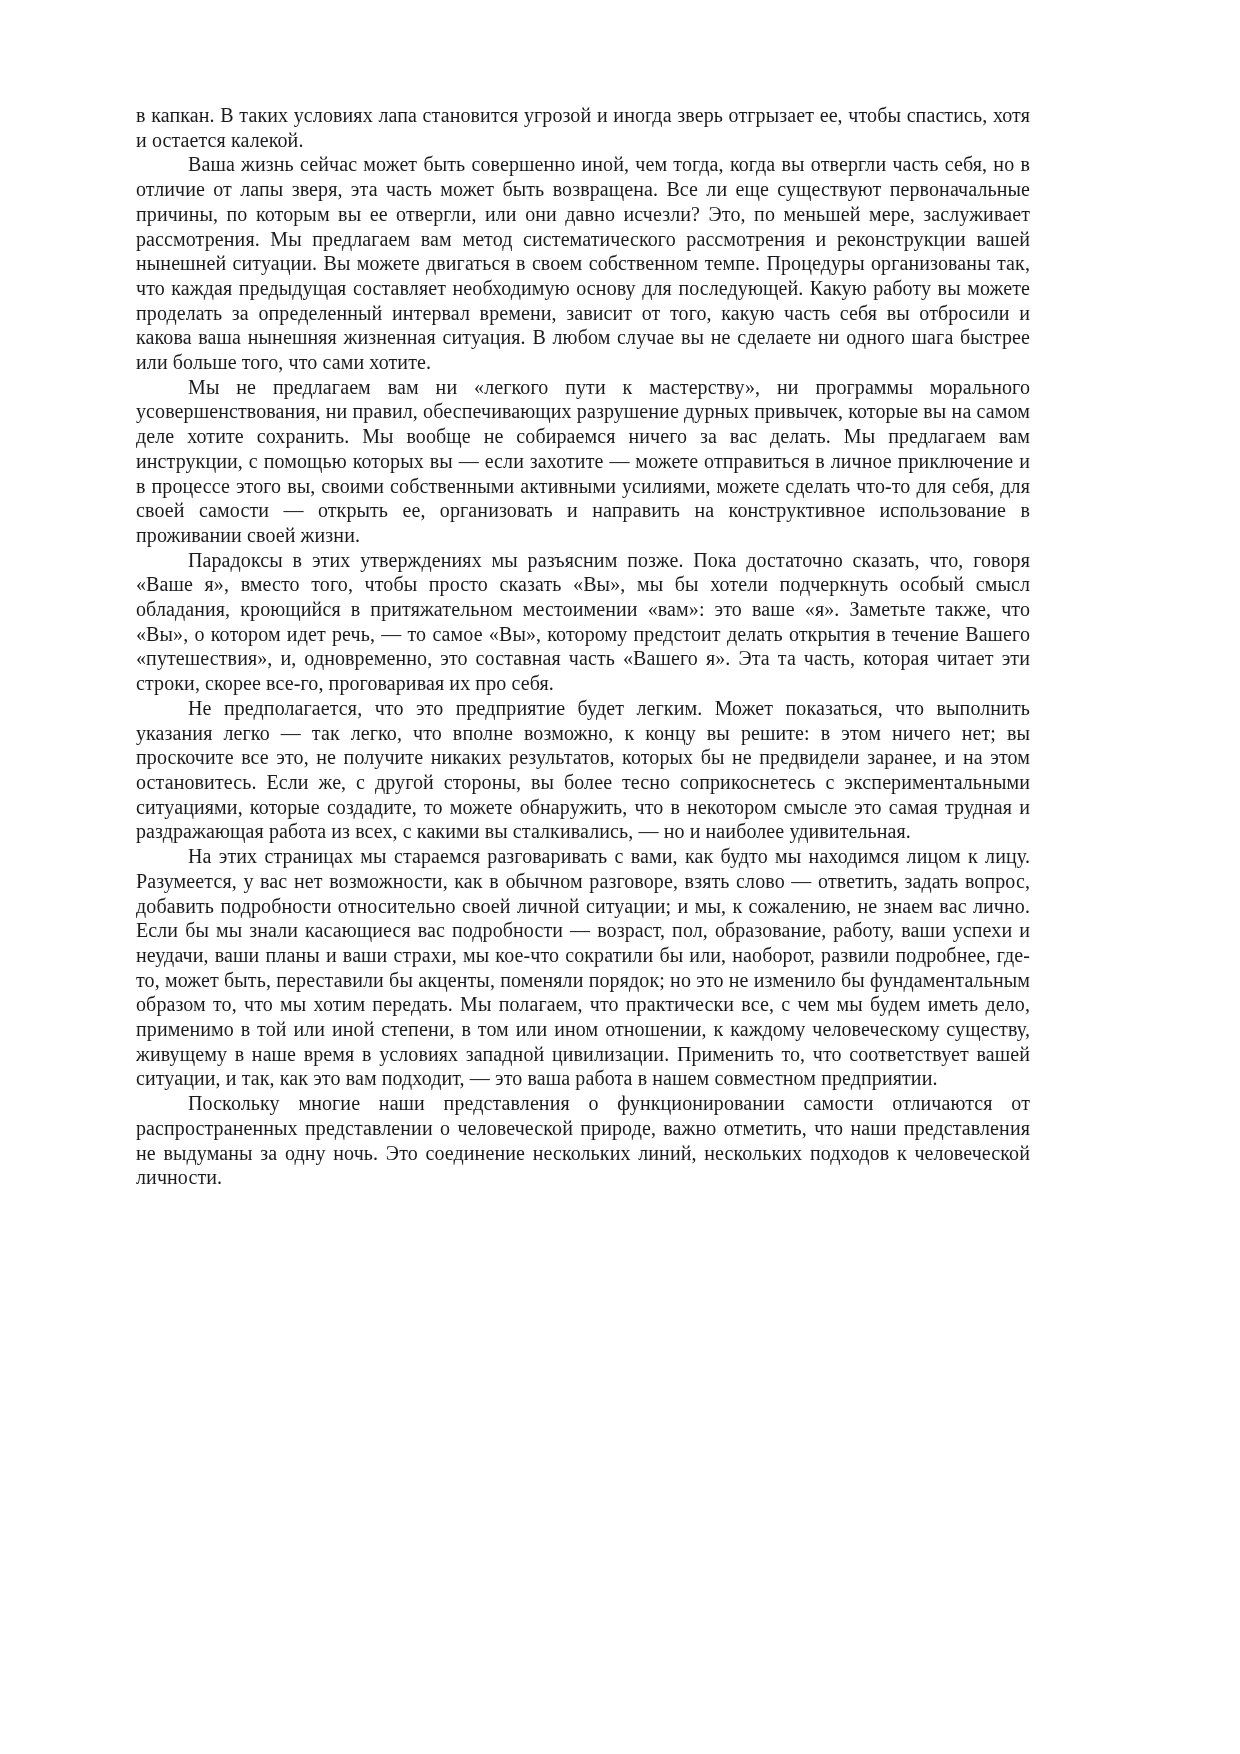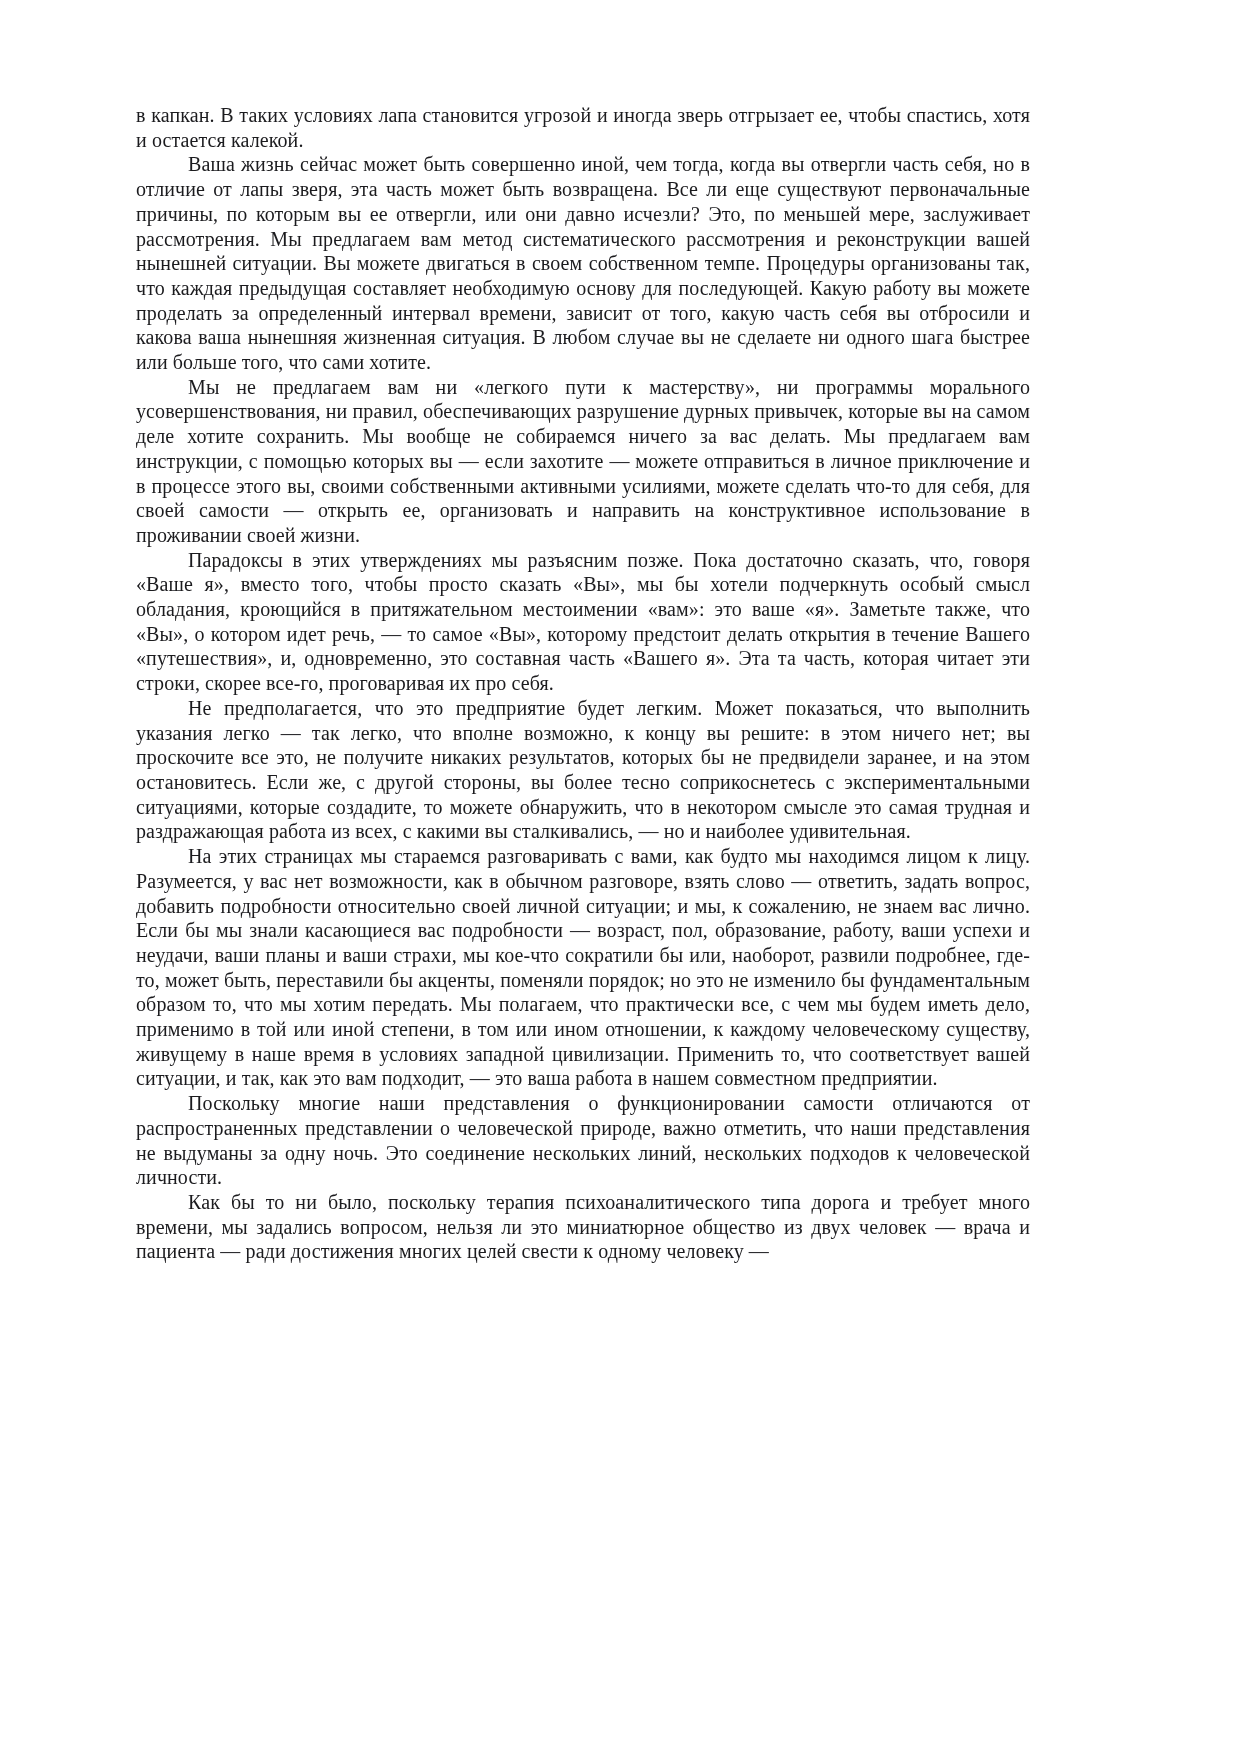--- a/index.html
+++ b/index.html
@@ -39,15 +39,14 @@
 
 <div class="page">
   <div class="text-block">
     <p class="para no-indent">в капкан. В таких условиях лапа становится угрозой и иногда зверь отгрызает ее, чтобы спастись, хотя и остается калекой.</p>
     <p class="para">Ваша жизнь сейчас может быть совершенно иной, чем тогда, когда вы отвергли часть себя, но в отличие от лапы зверя, эта часть может быть возвращена. Все ли еще существуют первоначальные причины, по которым вы ее отвергли, или они давно исчезли? Это, по меньшей мере, заслуживает рассмотрения. Мы предлагаем вам метод систематического рассмотрения и реконструкции вашей нынешней ситуации. Вы можете двигаться в своем собственном темпе. Процедуры организованы так, что каждая предыдущая составляет необходимую основу для последующей. Какую работу вы можете проделать за определенный интервал времени, зависит от того, какую часть себя вы отбросили и какова ваша нынешняя жизненная ситуация. В любом случае вы не сделаете ни одного шага быстрее или больше того, что сами хотите.</p>
     <p class="para">Мы не предлагаем вам ни «легкого пути к мастерству», ни программы морального усовершенствования, ни правил, обеспечивающих разрушение дурных привычек, которые вы на самом деле хотите сохранить. Мы вообще не собираемся ничего за вас делать. Мы предлагаем вам инструкции, с помощью которых вы — если захотите — можете отправиться в личное приключение и в процессе этого вы, своими собственными активными усилиями, можете сделать что-то для себя, для своей самости — открыть ее, организовать и направить на конструктивное использование в проживании своей жизни.</p>
     <p class="para">Парадоксы в этих утверждениях мы разъясним позже. Пока достаточно сказать, что, говоря «Ваше я», вместо того, чтобы просто сказать «Вы», мы бы хотели подчеркнуть особый смысл обладания, кроющийся в притяжательном местоимении «вам»: это ваше «я». Заметьте также, что «Вы», о котором идет речь, — то самое «Вы», которому предстоит делать открытия в течение Вашего «путешествия», и, одновременно, это составная часть «Вашего я». Эта та часть, которая читает эти строки, скорее все-го, проговаривая их про себя.</p>
     <p class="para">Не предполагается, что это предприятие будет легким. Может показаться, что выполнить указания легко — так легко, что вполне возможно, к концу вы решите: в этом ничего нет; вы проскочите все это, не получите никаких результатов, которых бы не предвидели заранее, и на этом остановитесь. Если же, с другой стороны, вы более тесно соприкоснетесь с экспериментальными ситуациями, которые создадите, то можете обнаружить, что в некотором смысле это самая трудная и раздражающая работа из всех, с какими вы сталкивались, — но и наиболее удивительная.</p>
     <p class="para">На этих страницах мы стараемся разговаривать с вами, как будто мы находимся лицом к лицу. Разумеется, у вас нет возможности, как в обычном разговоре, взять слово — ответить, задать вопрос, добавить подробности относительно своей личной ситуации; и мы, к сожалению, не знаем вас лично. Если бы мы знали касающиеся вас подробности — возраст, пол, образование, работу, ваши успехи и неудачи, ваши планы и ваши страхи, мы кое-что сократили бы или, наоборот, развили подробнее, где-то, может быть, переставили бы акценты, поменяли порядок; но это не изменило бы фундаментальным образом то, что мы хотим передать. Мы полагаем, что практически все, с чем мы будем иметь дело, применимо в той или иной степени, в том или ином отношении, к каждому человеческому существу, живущему в наше время в условиях западной цивилизации. Применить то, что соответствует вашей ситуации, и так, как это вам подходит, — это ваша работа в нашем совместном предприятии.</p>
     <p class="para">Поскольку многие наши представления о функционировании самости отличаются от распространенных представлении о человеческой природе, важно отметить, что наши представления не выдуманы за одну ночь. Это соединение нескольких линий, нескольких подходов к человеческой личности.</p>
-    <p class="para">Как бы то ни было, поскольку терапия психоаналитического типа дорога и требует много времени, мы задались вопросом, нельзя ли это миниатюрное общество из двух человек — врача и пациента — ради достижения многих целей свести к одному человеку —</p>
   </div>
 </div>
 
 </body></html>

